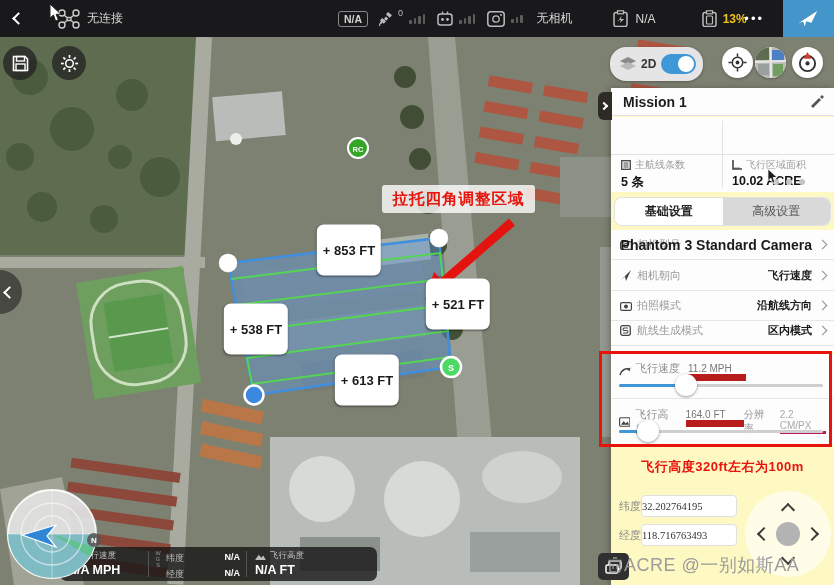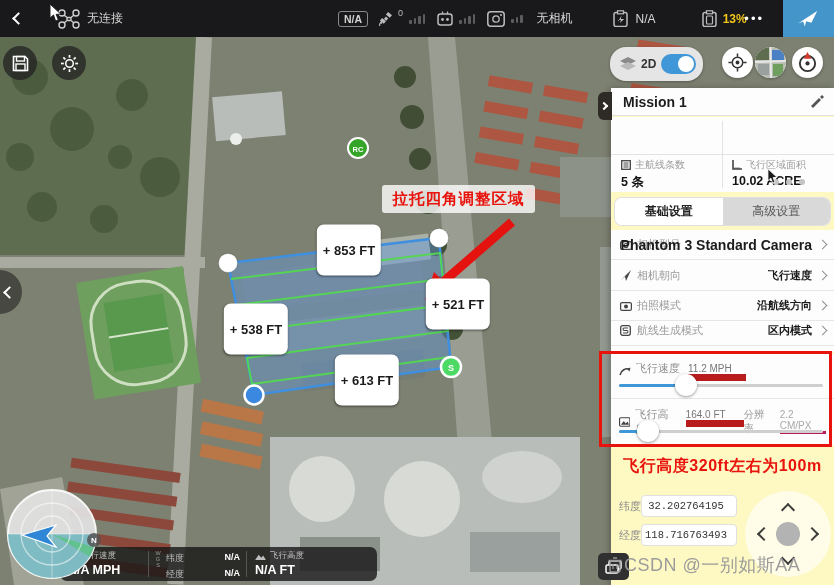--- a/index.html
+++ b/index.html
@@ -56,24 +56,24 @@
   .sl-row { position:absolute; left:0; width:223px; height:45px; }
   .sl-head { display:flex; align-items:baseline; padding:7px 8px 0 8px; }
   .sl-label { font-size:11px; color:#8f8f8f; margin-left:5px; }
   .sl-value { font-size:10px; color:#777; margin-left:8px; border-bottom:7px solid #b91c1c; min-width:58px; }
   .sl-res-label { font-size:10.5px; color:#9a9a9a; margin-left:auto; }
   .sl-res-value { font-size:10px; color:#a9a9a9; margin-left:6px; border-bottom:3px solid #be185d; }
   .track { position:absolute; left:8px; width:204px; height:3px; border-radius:2px; background:#cfcfcf; }
   .track .fill { position:absolute; left:0; top:0; height:3px; border-radius:2px; background:#3f97d8; }
   .thumb { position:absolute; top:-10px; width:22px; height:22px; border-radius:50%; background:#fff; box-shadow:0 1px 3px rgba(0,0,0,.4); cursor:pointer; }
   #note-banner { position:absolute; left:0; top:362px; width:223px; height:33px; display:flex; align-items:center; justify-content:center;
-    color:#e8130c; font-size:16px; font-weight:bold; letter-spacing:.5px; }
+    color:#e8130c; font-size:13px; font-weight:bold; letter-spacing:.5px; }
   .coord-row { position:absolute; left:8px; width:215px; height:24px; display:flex; align-items:center; }
   .coord-label { font-size:11px; color:#8a8a8a; width:22px; }
-  .coord-input { width:96px; height:22px; background:#fff; border:1px solid #e0e0e0; border-radius:4px; font-size:10.5px; color:#333; text-align:center; padding-right:6px; font-family:Liberation Mono, monospace; }
+  .coord-input { width:96px; height:22px; background:#fff; border:1px solid #e0e0e0; border-radius:4px; font-size:10.5px; color:#333; text-align:left; padding-right:6px; font-family:Liberation Serif, serif; }
   
   #dpad { position:absolute; left:134px; top:403px; width:86px; height:86px; }
   #dpad .bgc { position:absolute; left:0; top:0; width:86px; height:86px; border-radius:50%; background:rgba(255,255,255,.6); }
   .dchev { position:absolute; width:10px; height:10px; border-left:2.5px solid #3c3c3c; border-top:2.5px solid #3c3c3c; cursor:pointer; }
   #dpad .center { position:absolute; left:31px; top:31px; width:24px; height:24px; border-radius:50%; background:#b3b3b3; cursor:pointer; }
 
   
   #red-box { left:599px; top:351px; width:233px; height:96px; border:3px solid #e8130c; z-index:50; pointer-events:none; }
   #region-hint { left:382px; top:185px; width:153px; height:28px; background:rgba(255,255,255,.8); border-radius:3px; z-index:25;
     display:flex; align-items:center; justify-content:center; color:#e8130c; font-weight:bold; font-size:15.5px; letter-spacing:1px; }
@@ -573,21 +573,21 @@
 </div>
 
 <div id="watermark" class="abs">
   <svg width="14" height="16" viewBox="0 0 14 16">
     <rect x="2" y="4" width="10" height="11" rx="1.5" fill="none" stroke="#9c9c9c" stroke-width="1.4"></rect>
     <line x1="0.5" y1="3.5" x2="13.5" y2="3.5" stroke="#9c9c9c" stroke-width="1.4"></line>
     <line x1="5" y1="1" x2="9" y2="1" stroke="#9c9c9c" stroke-width="1.4"></line>
     <line x1="5" y1="7" x2="5" y2="12" stroke="#9c9c9c" stroke-width="1.2"></line>
     <line x1="9" y1="7" x2="9" y2="12" stroke="#9c9c9c" stroke-width="1.2"></line>
   </svg>
-  <span>CSDN @一别如斯AA</span>
+  <span>ACRE @一别如斯AA</span>
 </div>
 
 <svg class="cursor" style="left:49px;top:3px;" width="14" height="19" viewBox="0 0 14 19">
   <path d="M1,1 L1,15 L4.5,12 L6.6,18 L9.3,17 L7.2,11.3 L12,11.3 Z" fill="#fff" stroke="#222" stroke-width="1"></path>
 </svg>
 <svg class="cursor" style="left:767px;top:168px;" width="12" height="16" viewBox="0 0 14 19">
   <path d="M1,1 L1,15 L4.5,12 L6.6,18 L9.3,17 L7.2,11.3 L12,11.3 Z" fill="#1a1a1a" stroke="#fff" stroke-width="1"></path>
 </svg>
 
 </body></html>

